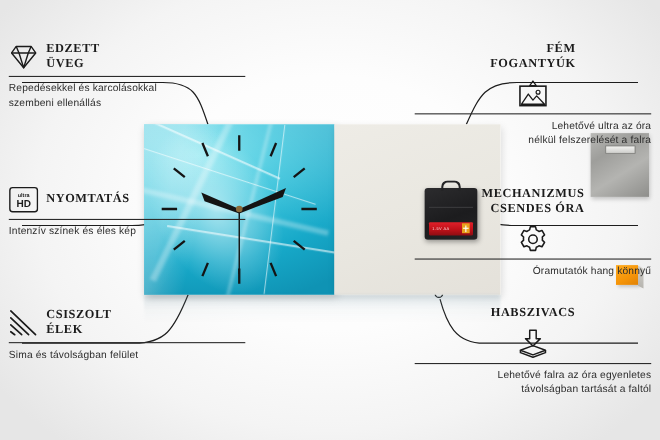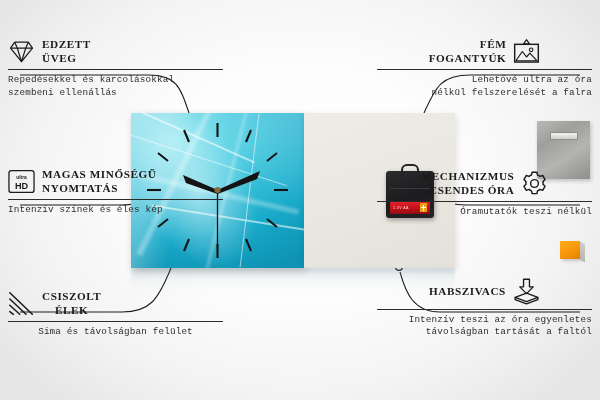--- a/index.html
+++ b/index.html
@@ -17,41 +17,41 @@
 
   
   .feature { position:absolute; width:215px; }
   .feature.left  { left:8px;  text-align:left; }
   .feature.right { right:8px; text-align:right; }
 
   .f-head {
     display:flex; align-items:center; gap:7px;
   }
   .feature.left  .f-head { justify-content:flex-start; }
-  .feature.right .f-head { justify-content:center; flex-direction:row; }
+  .feature.right .f-head { justify-content:space-between; flex-direction:column; }
 
   .f-icon { width:27px; height:27px; flex:0 0 27px; display:block; }
 
   .f-title {
     font-family:"Liberation Serif", serif;
     font-size:11.2px; font-weight:700; letter-spacing:.55px;
     color:#1b1b1b; line-height:1.22; text-transform:uppercase;
   }
 
   .f-rule { height:1px; background:#2b2b2b; margin:4px 0 4px 0; width:100%; }
 
   .f-desc {
-    font-family:Liberation Mono, monospace;
+    font-family:Liberation Sans, sans-serif;
     font-size:9.3px; color:#2e2e2e; line-height:1.32; letter-spacing:.15px;
   }
 
   
   #feat-glass    { top:38px; }
   #feat-print    { top:168px; }
-  #feat-edges    { top:290px;text-align:center; }
+  #feat-edges    { top:280px; }
   #feat-handles  { top:38px; }
   #feat-mech     { top:170px; }
   #feat-foam     { top:278px; }
 
   
   #product { position:absolute; left:131px; top:113px; width:324px; height:155px; }
 
   #clock-panel {
     position:absolute; left:0; top:0; width:173px; height:155px;
     background:
@@ -253,21 +253,20 @@
   </div>
 
   <div class="feature left" id="feat-print">
     <div class="f-head">
       <svg class="f-icon" viewBox="0 0 34 30">
         <rect x="1.2" y="1.2" width="31.6" height="27.6" rx="3.2" ry="3.2" fill="none" stroke="#1b1b1b" stroke-width="1.6"></rect>
         <text x="17" y="12" text-anchor="middle" font-family="Liberation Sans, sans-serif" font-size="6.2" font-weight="bold" fill="#1b1b1b">ultra</text>
         <text x="17" y="24" text-anchor="middle" font-family="Liberation Sans, sans-serif" font-size="11.5" font-weight="bold" fill="#1b1b1b">HD</text>
       </svg>
       <div class="f-title">
-        <div>MAGAS MINŐSÉGŰ</div>
         <div>NYOMTATÁS</div>
       </div>
     </div>
     <div class="f-rule"></div>
     <div class="f-desc">
       <div>Intenzív színek és éles kép</div>
       <div></div>
     </div>
   </div>
 
@@ -319,36 +318,36 @@
         <div>MECHANIZMUS</div>
         <div>CSENDES ÓRA</div>
       </div>
       <svg class="f-icon" viewBox="0 0 32 32">
         <path d="M13.2,2.6 h5.6 l0.8,3.3 a10.6,10.6 0 0 1 2.9,1.7 l3.2,-1.1 l2.8,4.8 l-2.4,2.3 a10.6,10.6 0 0 1 0,3.4 l2.4,2.3 l-2.8,4.8 l-3.2,-1.1 a10.6,10.6 0 0 1 -2.9,1.7 l-0.8,3.3 h-5.6 l-0.8,-3.3 a10.6,10.6 0 0 1 -2.9,-1.7 l-3.2,1.1 l-2.8,-4.8 l2.4,-2.3 a10.6,10.6 0 0 1 0,-3.4 l-2.4,-2.3 l2.8,-4.8 l3.2,1.1 a10.6,10.6 0 0 1 2.9,-1.7 Z" fill="none" stroke="#1b1b1b" stroke-width="1.7" stroke-linejoin="round"></path>
         <circle cx="16" cy="16" r="4.6" fill="none" stroke="#1b1b1b" stroke-width="1.7"></circle>
       </svg>
     </div>
     <div class="f-rule"></div>
     <div class="f-desc">
-      <div>Óramutatók teszi nélkül</div>
+      <div>Óramutatók hang könnyű</div>
       <div></div>
     </div>
   </div>
 
   <div class="feature right" id="feat-foam">
     <div class="f-head">
       <div class="f-title">
         <div>HABSZIVACS</div>
       </div>
       <svg class="f-icon" viewBox="0 0 32 32">
         <path d="M12.5,1.5 h7 v9 h4.5 L16,18.5 L8,10.5 h4.5 Z" fill="none" stroke="#1b1b1b" stroke-width="1.6" stroke-linejoin="round"></path>
         <path d="M16,18 L2.5,23 L16,28 L29.5,23 Z" fill="none" stroke="#1b1b1b" stroke-width="1.6" stroke-linejoin="round"></path>
         <path d="M2.5,23 v2.6 L16,30.6 L29.5,25.6 v-2.6" fill="none" stroke="#1b1b1b" stroke-width="1.6" stroke-linejoin="round"></path>
       </svg>
     </div>
     <div class="f-rule"></div>
     <div class="f-desc">
-      <div>Intenzív teszi az óra egyenletes</div>
+      <div>Lehetővé falra az óra egyenletes</div>
       <div>távolságban tartását a faltól</div>
     </div>
   </div>
 
 </div>
 
 </body></html>

